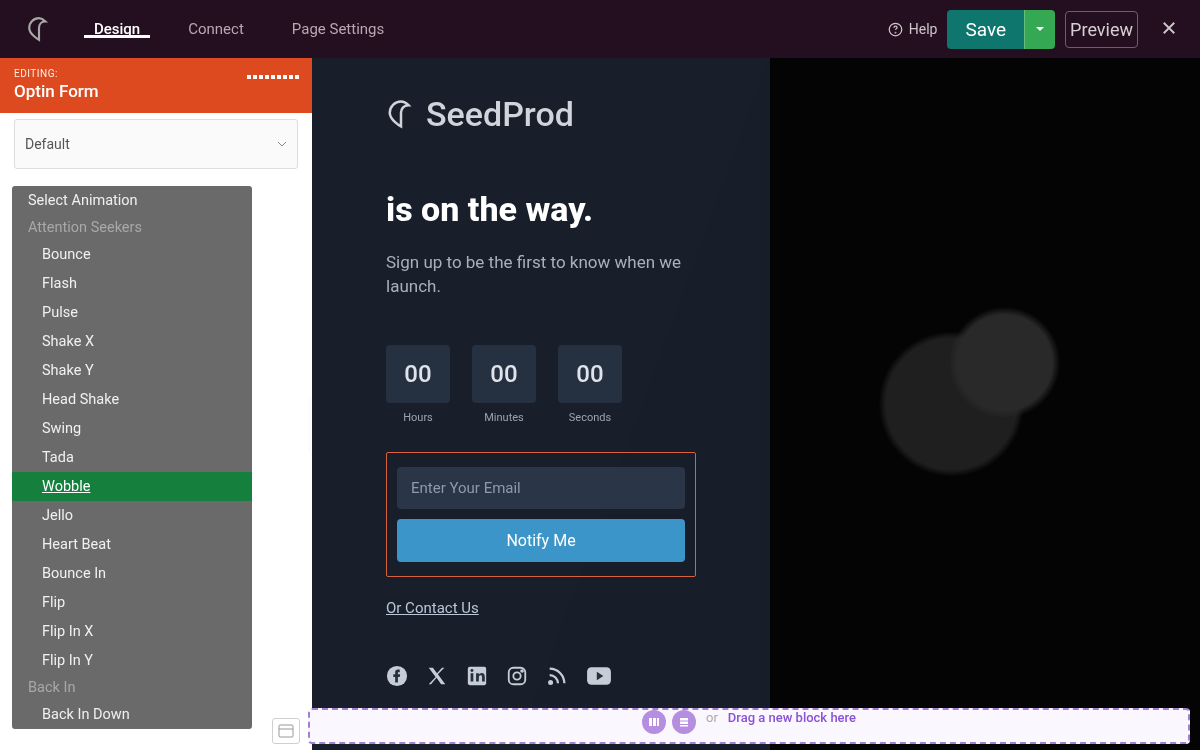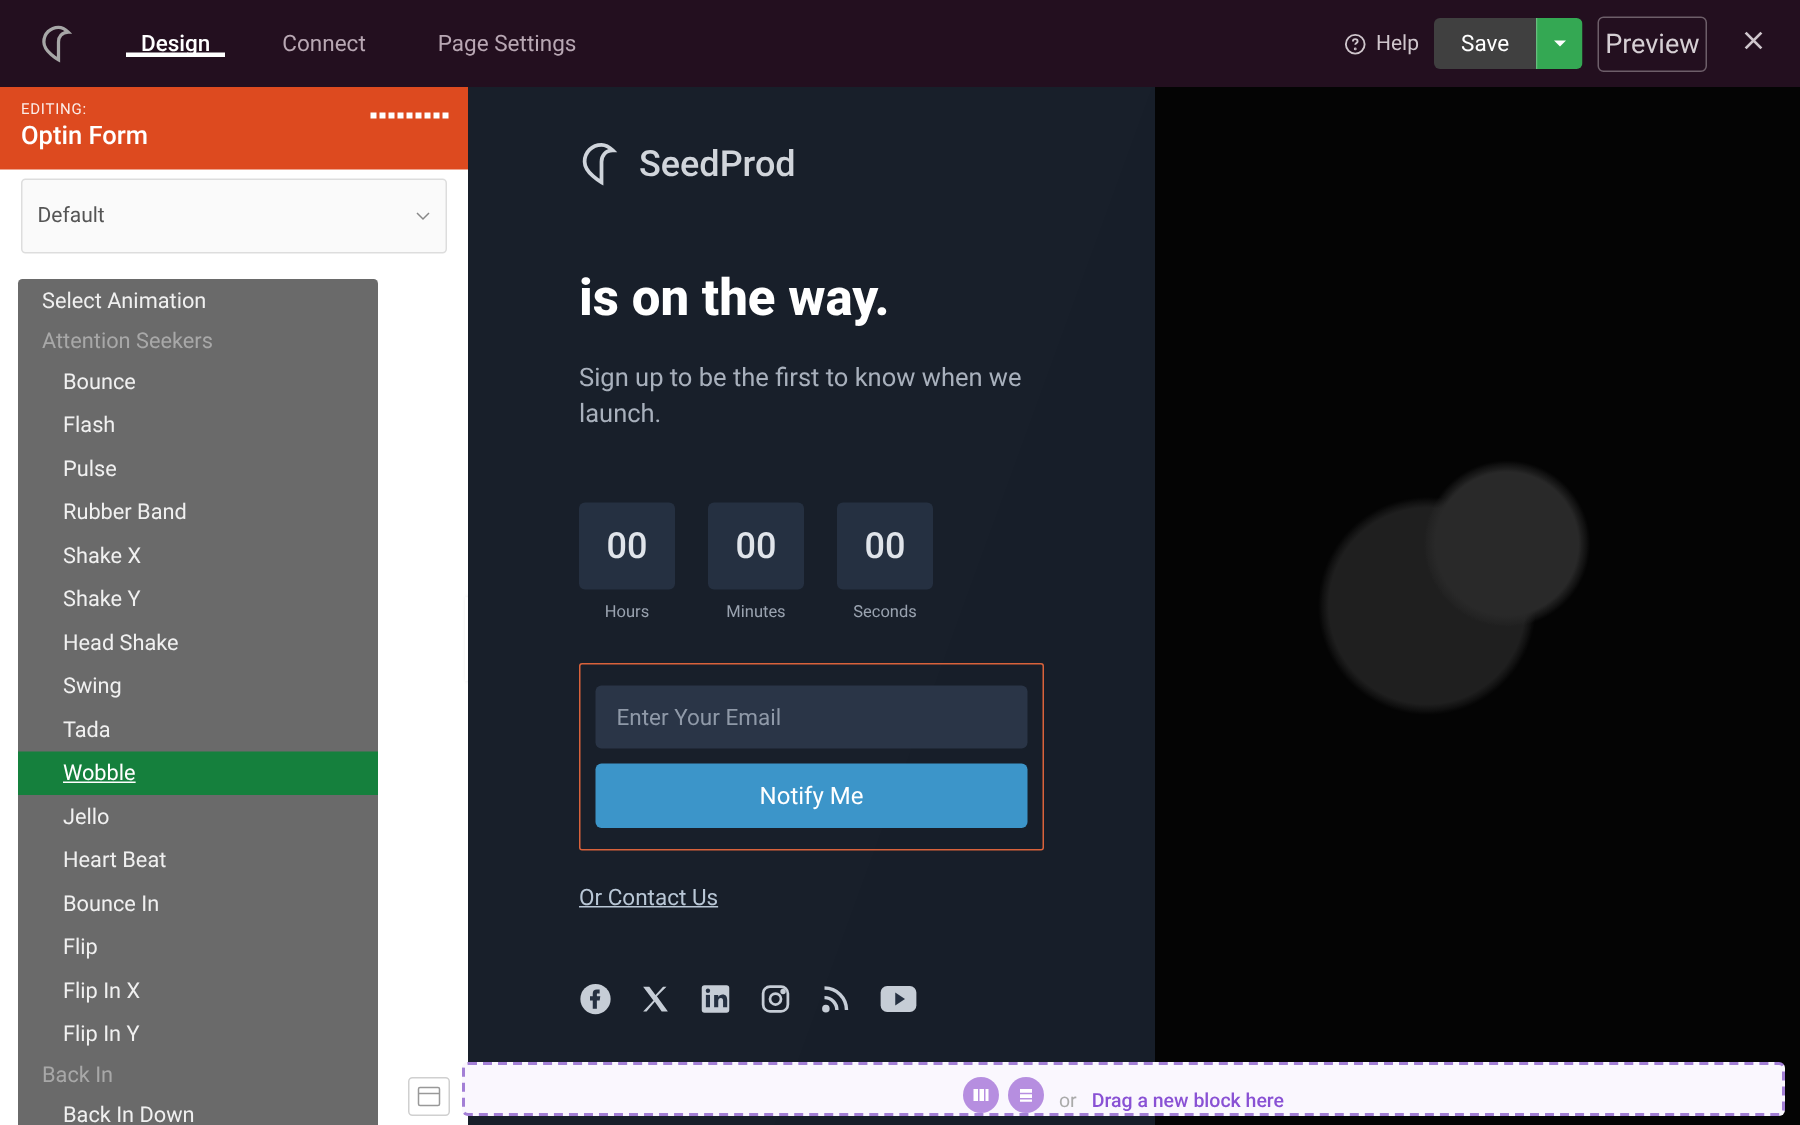--- a/index.html
+++ b/index.html
@@ -8,21 +8,21 @@
 
 .topbar { height: 58px; background: #230f1f; display: flex; align-items: center; padding: 0 16px; }
 .logo-wrap { width: 46px; display:flex; align-items:center; justify-content:center; }
 .nav-tabs { display: flex; align-items: center; height: 64px; margin-left: 8px; }
 .nav-tab { display: flex; align-items: center; padding: 0 24px; color: #b8a7b3; font-size: 15px; cursor: pointer; position: relative; }
 .nav-tab.active { color: #fff; font-weight: 500; }
 .nav-tab.active::after { content:''; position:absolute; bottom:0; left:14px; right:14px; height:3px; background:#fff; }
 .topbar-right { margin-left: auto; display: flex; align-items: center; gap: 10px; }
 .help-link { color: #cfc6cc; font-size: 14px; display:flex; align-items:center; gap:6px; cursor:pointer; }
 .save-group { display:flex; }
-.save-btn { background:#404040; color:#fff; border:none; padding:8px 18px; font-size:15px; border-radius:4px 0 0 4px; cursor:pointer; }
+.save-btn { background:#0f766e; color:#fff; border:none; padding:8px 18px; font-size:19px; border-radius:4px 0 0 4px; cursor:pointer; }
 .save-dropdown { background:#34a853; color:#fff; border:none; border-left:1px solid rgba(255,255,255,0.25); padding:8px 10px; border-radius:0 4px 4px 0; cursor:pointer; display:flex; align-items:center; }
 .preview-btn { background:transparent; color:#d6cfd4; border:1px solid #6d5e69; padding:7px 4px; font-size:18px; border-radius:4px; cursor:pointer; }
 .close-btn { background:transparent; border:none; color:#cfc6cc; cursor:pointer; padding:6px; margin-left:6px; }
 
 
 .main { display:flex; height: calc(750px - 58px); position:relative; }
 
 
 .sidebar { width: 312px; background:#fff; position:relative; }
 .edit-header { background:#dd4a1f; padding:10px 14px 12px; position:relative; }
@@ -49,37 +49,37 @@
 
 
 .canvas { flex:1; position:relative; background:#0d0d0d; overflow:hidden; }
 .bg-image { position:absolute; inset:0; background:
   radial-gradient(circle at 78% 44%, #2d2d2d 0 6%, transparent 7%),
   radial-gradient(circle at 72% 50%, #242424 0 9%, transparent 10%),
   linear-gradient(110deg, #1c1c1c 0 40%, #0a0a0a 40% 100%);
   filter: contrast(1.05); }
 .overlay-panel { position:absolute; left:0; top:0; width:458px; height:100%; background:rgba(24,32,44,0.94); padding:36px 74px 20px; }
 .sp-logo { display:flex; align-items:center; gap:10px; color:#d1d5db; }
-.sp-logo-text { font-size:24px; font-weight:500; color:#d1d5db; }
+.sp-logo-text { font-size:34px; font-weight:500; color:#d1d5db; }
 .hero-title { color:#fff; font-size:34px; font-weight:800; line-height:1.15; margin-top:56px; }
 .hero-sub { color:#a8b0bc; font-size:17px; margin-top:22px; line-height:1.4; }
 .countdown { display:flex; gap:22px; margin-top:46px; }
 .cd-item { text-align:center; }
 .cd-box { width:64px; height:58px; background:#253041; border-radius:4px; display:flex; align-items:center; justify-content:center; color:#e0e4ea; font-size:24px; font-weight:500; }
 .cd-label { color:#9aa3b0; font-size:11px; margin-top:8px; }
 .optin-box { border:1.5px solid #d9623b; padding:14px 10px; margin-top:28px; border-radius:2px; }
 .email-input { width:100%; background:#2a3547; border:none; padding:12px 14px; border-radius:4px; color:#ccd2dc; font-size:15px; }
 .email-input::placeholder { color:#8f99a8; }
 .notify-btn { width:100%; background:#3c95c9; color:#fff; border:none; padding:12px; font-size:16px; border-radius:4px; margin-top:10px; cursor:pointer; }
 .contact-link { color:#b9c7d6; font-size:15px; text-decoration:underline; display:inline-block; margin-top:22px; cursor:pointer; }
 .social-row { display:flex; gap:18px; margin-top:48px; color:#c6cdd6; }
 .social-row svg { cursor:pointer; }
 
 
-.drop-bar { position:absolute; left:276px; right:10px; bottom:6px; height:36px; border:2px dashed #a37fd6; border-radius:4px; background:#faf7fe; display:flex; align-items:flex-end; justify-content:center; gap:10px; font-size:13px;margin-left:32px; }
+.drop-bar { position:absolute; left:276px; right:10px; bottom:6px; height:36px; border:2px dashed #a37fd6; border-radius:4px; background:#faf7fe; display:flex; align-items:flex-start; justify-content:center; gap:10px; font-size:13px;margin-left:32px; }
 .drop-icons { display:flex; gap:6px; }
 .drop-circ { width:24px; height:24px; border-radius:50%; background:#b68ee0; display:flex; align-items:center; justify-content:center; }
 .drop-or { color:#aaa; }
 .drop-link { color:#8951d4; font-weight:500; cursor:pointer; }
 </style>
 </head>
 <body>
 
 <div class="topbar">
   <div class="logo-wrap">
@@ -145,21 +145,20 @@
       </div>
     </div>
 
     <div class="dropdown">
       <div class="dd-scroll" id="dd-list">
           <div class="dd-item first">Select Animation</div>
           <div class="dd-group">Attention Seekers</div>
           <div class="dd-item">Bounce</div>
           <div class="dd-item">Flash</div>
           <div class="dd-item">Pulse</div>
-          <div class="dd-item">Rubber Band</div>
           <div class="dd-item">Shake X</div>
           <div class="dd-item">Shake Y</div>
           <div class="dd-item">Head Shake</div>
           <div class="dd-item">Swing</div>
           <div class="dd-item">Tada</div>
           <div class="dd-item highlight">Wobble</div>
           <div class="dd-item">Jello</div>
           <div class="dd-item">Heart Beat</div>
           <div class="dd-item">Bounce In</div>
           <div class="dd-item">Flip</div>

